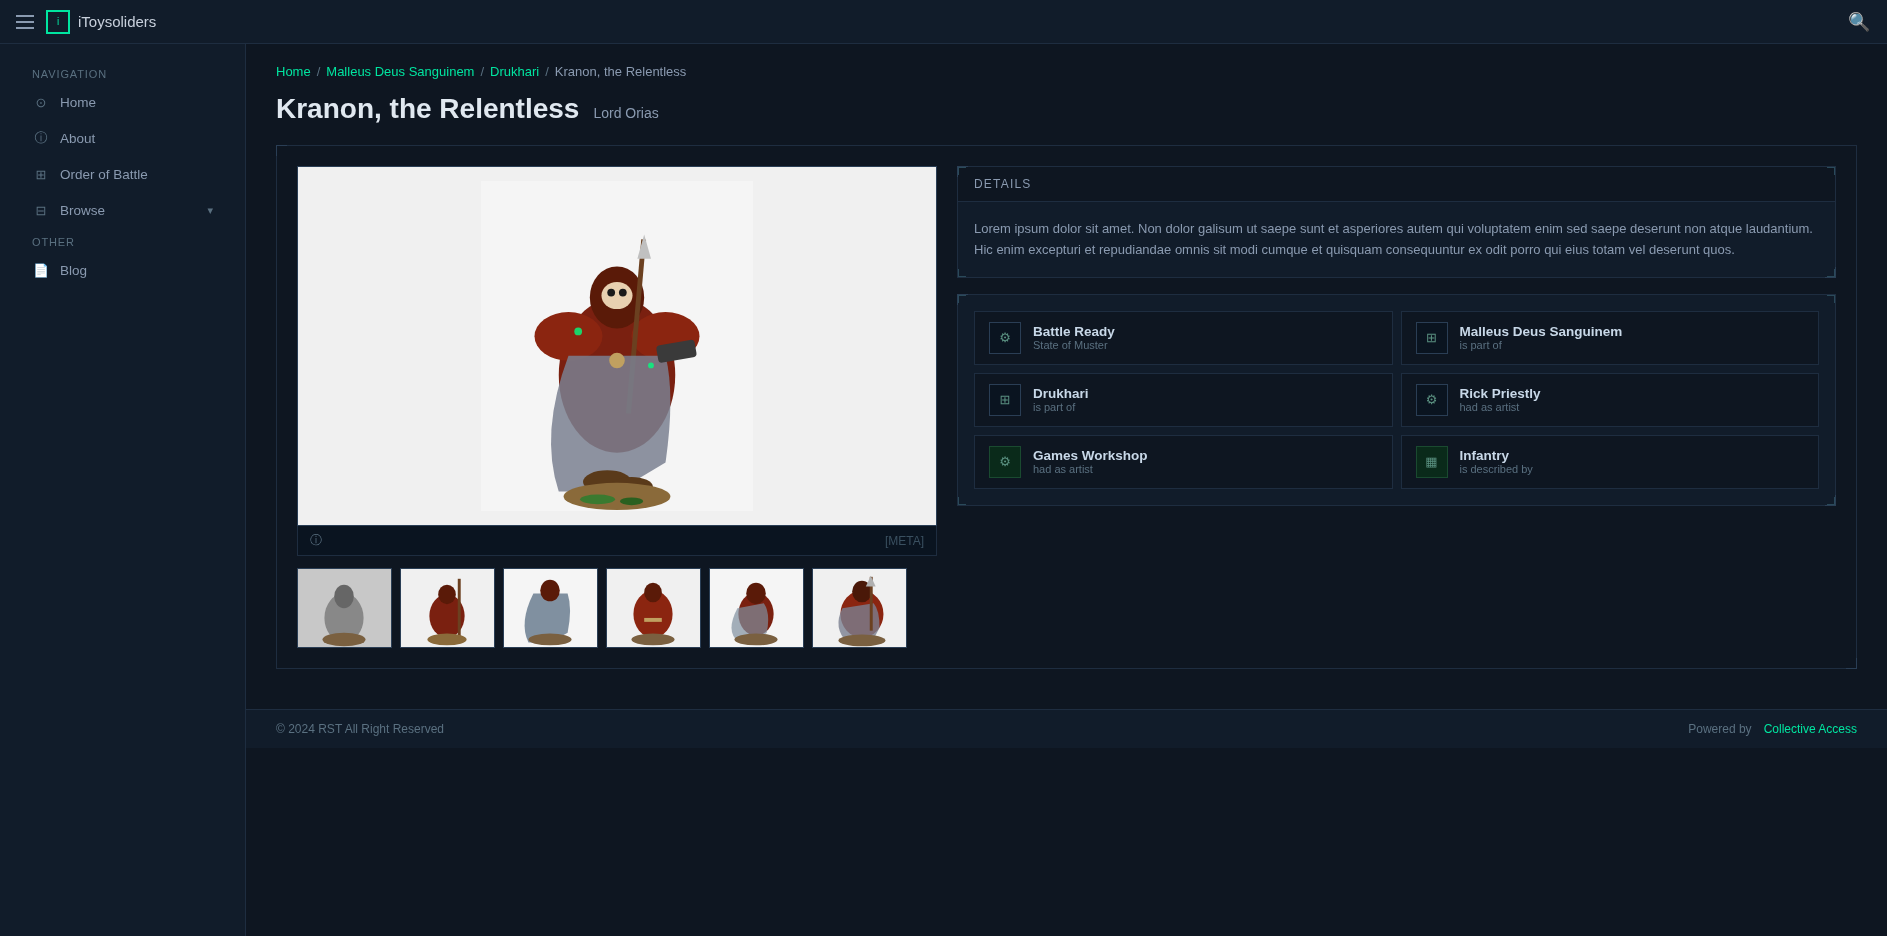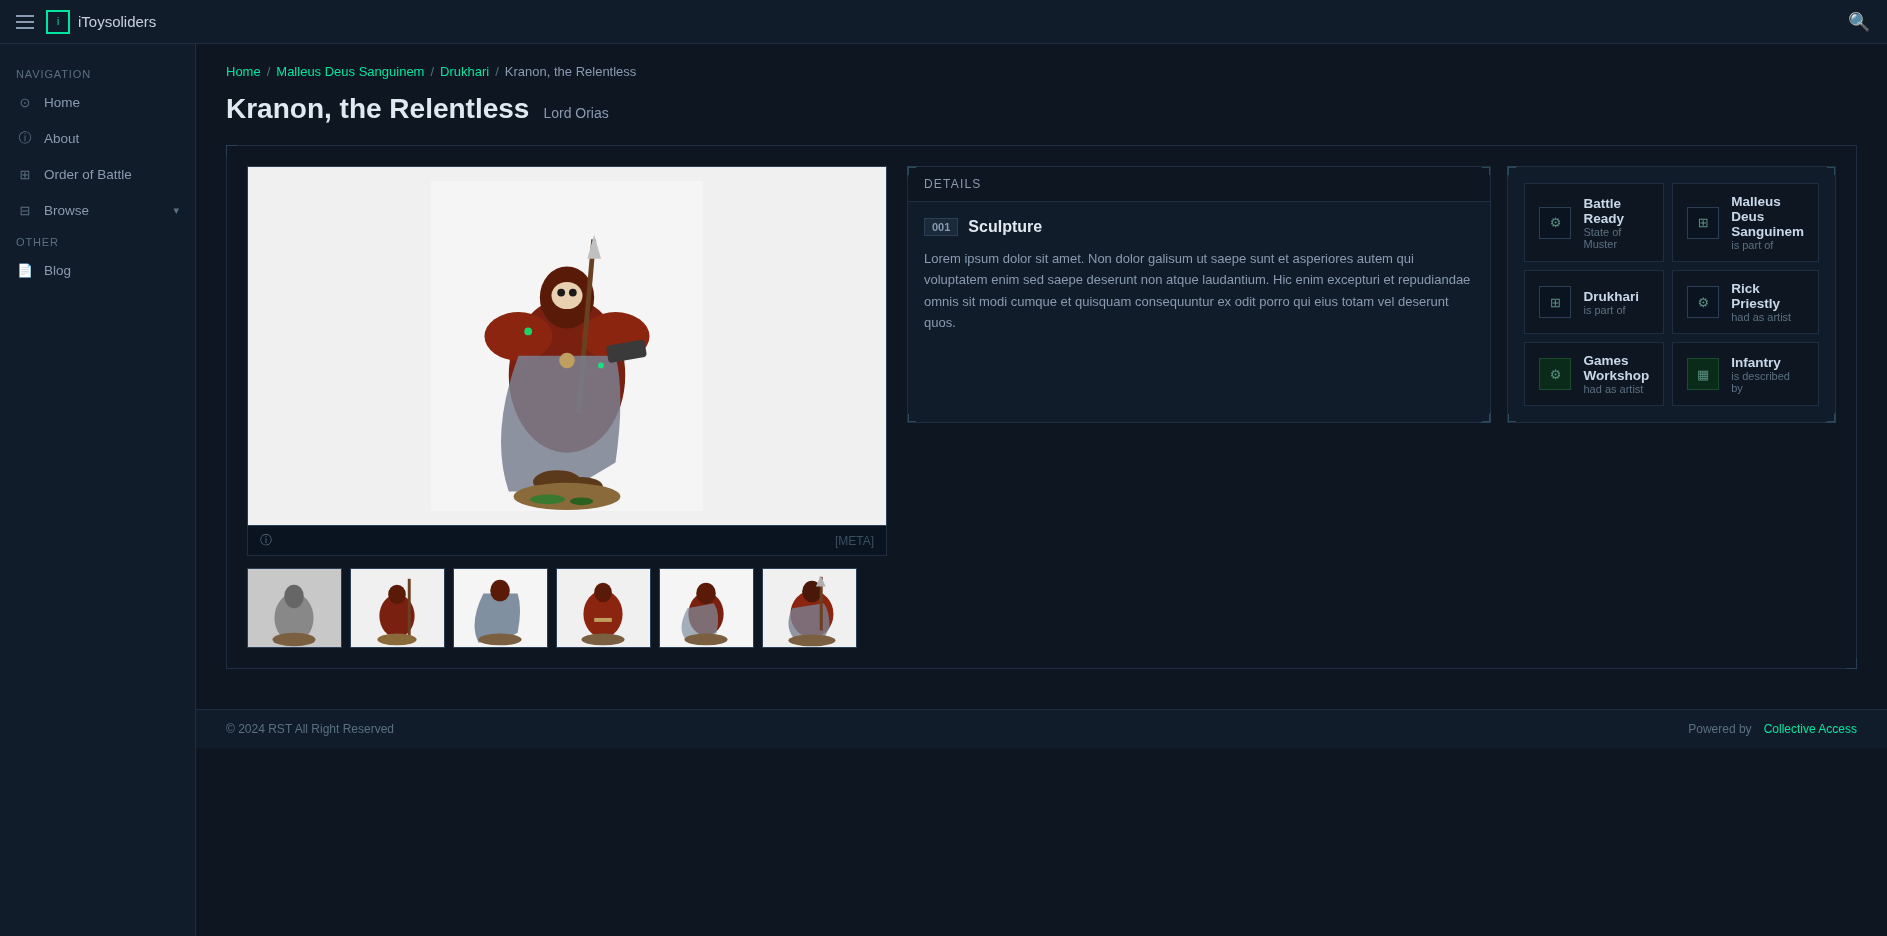--- a/index.html
+++ b/index.html
@@ -69,24 +69,24 @@
 
     
     .layout {
       display: flex;
       flex: 1;
       overflow: hidden;
     }
 
     
     .sidebar {
-      width: 196px;
+      width: 246px;
       background-color: #111c2a;
       border-right: 1px solid #1e2d40;
-      padding: 16px 0;
+      padding: 16px 16px;
       flex-shrink: 0;
     }
     .sidebar-section-label {
       padding: 8px 16px 4px;
       font-size: 11px;
       color: #5a7080;
       text-transform: uppercase;
       letter-spacing: 0.08em;
     }
     .sidebar-item {
@@ -245,21 +245,21 @@
       background: #f0f0f0;
       cursor: pointer;
       overflow: hidden;
       flex-shrink: 0;
     }
 
     
     .details-column {
       flex: 1;
       display: flex;
-      flex-direction: row;
+      flex-direction: column;
       gap: 16px;
     }
 
     .details-panel {
       background: #111c2a;
       border: 1px solid #1e2d40;
       position: relative;
     }
     .details-panel::before {
       content: '';
@@ -579,24 +579,20 @@
 
           <div class="details-column">
 
             <div class="details-panel">
               <div class="corner-tl"></div>
               <div class="corner-tr"></div>
               <div class="corner-bl"></div>
               <div class="corner-br"></div>
               <div class="panel-header">DETAILS</div>
               <div class="panel-body">
-                <div class="sculpture-badge-row">
-                  <span class="badge-num">001</span>
-                  <span class="sculpture-title">Sculpture</span>
-                </div>
                 <p class="description-text">Lorem ipsum dolor sit amet. Non dolor galisum ut saepe sunt et asperiores autem qui voluptatem enim sed saepe deserunt non atque laudantium. Hic enim excepturi et repudiandae omnis sit modi cumque et quisquam consequuntur ex odit porro qui eius totam vel deserunt quos.</p>
               </div>
             </div>
 
             <div class="details-panel">
               <div class="corner-tl"></div>
               <div class="corner-tr"></div>
               <div class="corner-bl"></div>
               <div class="corner-br"></div>
               <div class="panel-body">

